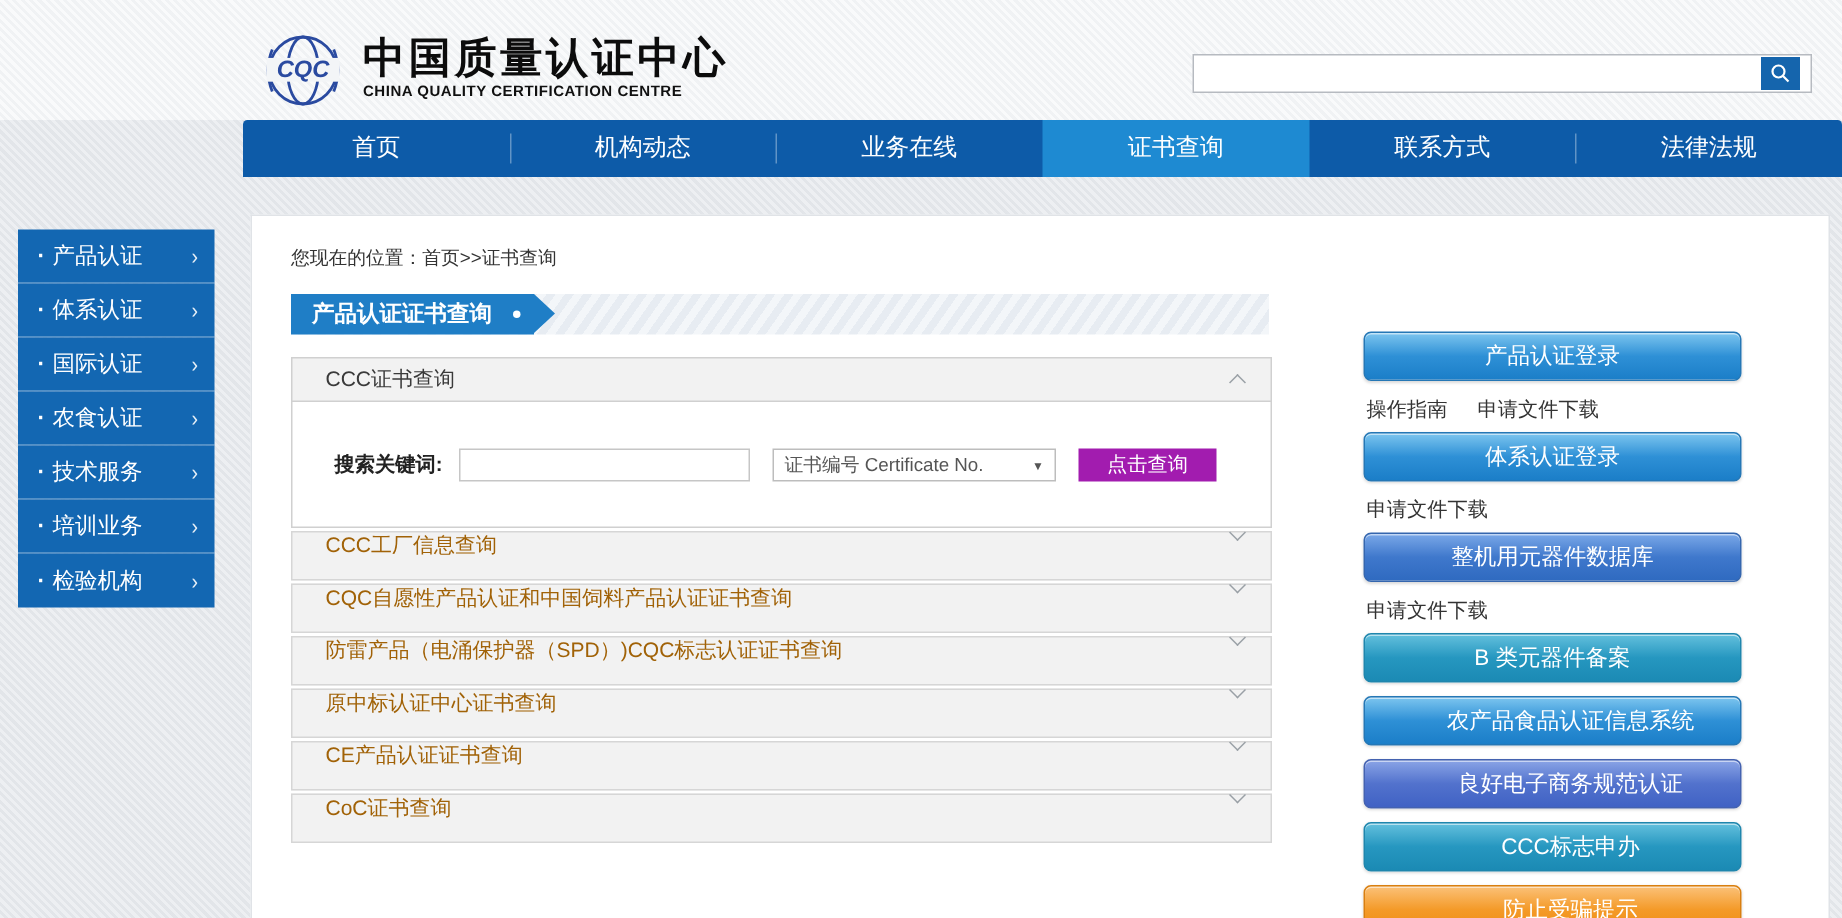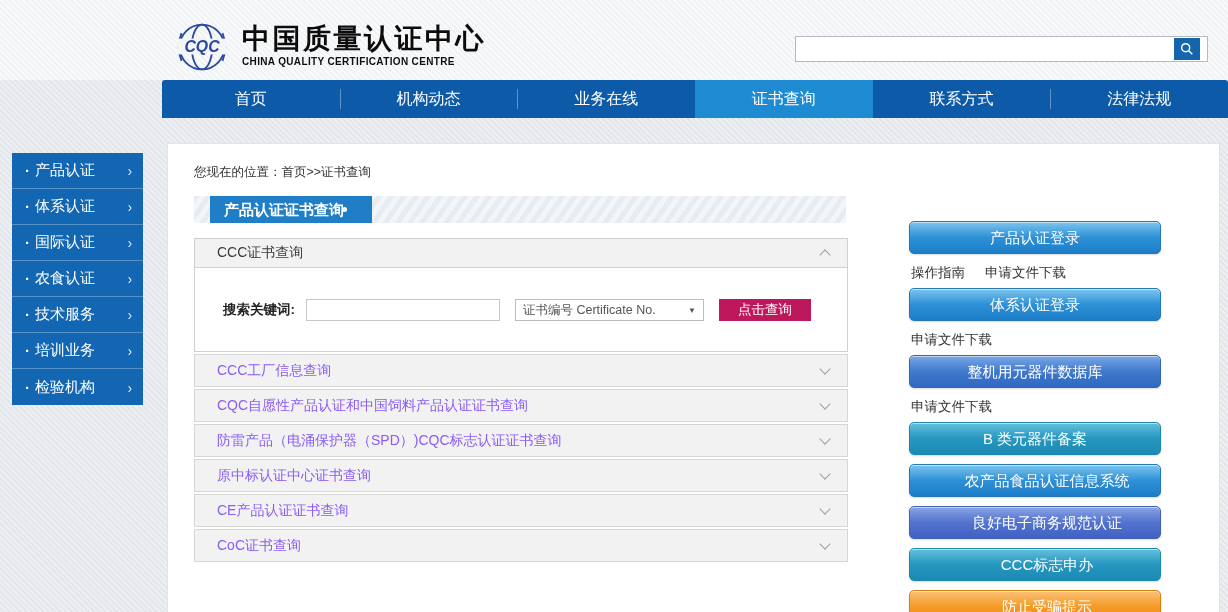--- a/index.html
+++ b/index.html
@@ -54,44 +54,44 @@
   
   .panel { position:absolute; left:167px; top:143px; width:1053px; height:469px;
     background:#fff; border:1px solid #e0e3e7; border-bottom:none; }
 
   .breadcrumb { position:absolute; left:26px; top:20px; font-size:12.5px; color:#333; }
   .breadcrumb .bc-link { cursor:pointer; }
 
   .section-head { position:absolute; left:26px; top:52px; width:652px; height:27px; }
   .section-stripes { position:absolute; left:0; top:0; right:0; bottom:0;
     background:repeating-linear-gradient(-55deg, #f3f6f9 0 5px, #e7ecf2 5px 10px); }
-  .ribbon { position:absolute; left:16px; top:0; width:162px; height:27px; background:#1f7ec6;
+  .ribbon { position:absolute; left:0; top:0; width:162px; height:27px; background:#1f7ec6;
     color:#fff; font-size:15px; font-weight:bold; line-height:27px; padding-left:14px; }
   .ribbon-dot { position:absolute; left:148px; top:11px; width:5px; height:5px;
     border-radius:50%; background:#fff; }
   .ribbon-tip { position:absolute; left:162px; top:0; width:0; height:0;
     border-top:13.5px solid transparent; border-bottom:13.5px solid transparent;
     border-left:14px solid #1f7ec6; }
 
   
   .accordion { position:absolute; left:26px; top:94px; width:654px; }
   .acc-exp-header { height:30px; background:#f2f2f2; border:1px solid #d0d0d0;
     display:flex; align-items:center; padding:0 18px 0 22px; font-size:14px; color:#3a3a3a; cursor:pointer; }
   .acc-body { height:84px; background:#fff; border:1px solid #d0d0d0; border-top:none; position:relative; }
   .form-row { position:absolute; left:28px; top:31px; display:flex; align-items:center; }
   .kw-label { font-size:13.5px; font-weight:bold; color:#222; margin-right:11px; }
   .kw-input { width:194px; height:22px; border:1px solid #c6c6c6; outline:none; padding:0 5px; font-size:13px; }
   .cert-select { margin-left:15px; width:189px; height:22px; border:1px solid #bdbdbd;
     display:flex; align-items:center; padding:0 7px; font-size:12.5px; color:#555;
     background:#fff; cursor:pointer; }
   .caret { margin-left:auto; font-size:8px; color:#555; }
-  .query-btn { margin-left:15px; width:92px; height:22px; background:#be185d; color:#fff;
+  .query-btn { margin-left:15px; width:92px; height:22px; background:#a21caf; color:#fff;
     font-size:13.5px; text-align:center; line-height:22px; cursor:pointer; }
   .acc-row { margin-top:2px; height:33px; background:#f2f2f2; border:1px solid #d6d6d6;
-    display:flex; align-items:center; padding:0 18px 0 22px; font-size:14px; color:#8b5cf6; cursor:pointer; }
+    display:flex; align-items:flex-start; padding:0 18px 0 22px; font-size:14px; color:#a16207; cursor:pointer; }
   .chev { display:inline-block; width:8px; height:8px;
     border-right:1.2px solid #9aa0a6; border-bottom:1.2px solid #9aa0a6; margin-left:auto; }
   .chev.down { transform:rotate(45deg); margin-top:-4px; }
   .chev.up { transform:rotate(-135deg); margin-top:4px; }
 
   
   .quick { position:absolute; left:741px; top:49px; width:252px;margin-top:28px; }
   .qbtn { height:33px; border-radius:5px; color:#fff; font-size:15px; text-align:center;
     line-height:31px; border:1px solid; cursor:pointer;
     box-shadow:inset 0 1px 0 rgba(255,255,255,.55), 0 1px 2px rgba(0,0,0,.15); }

